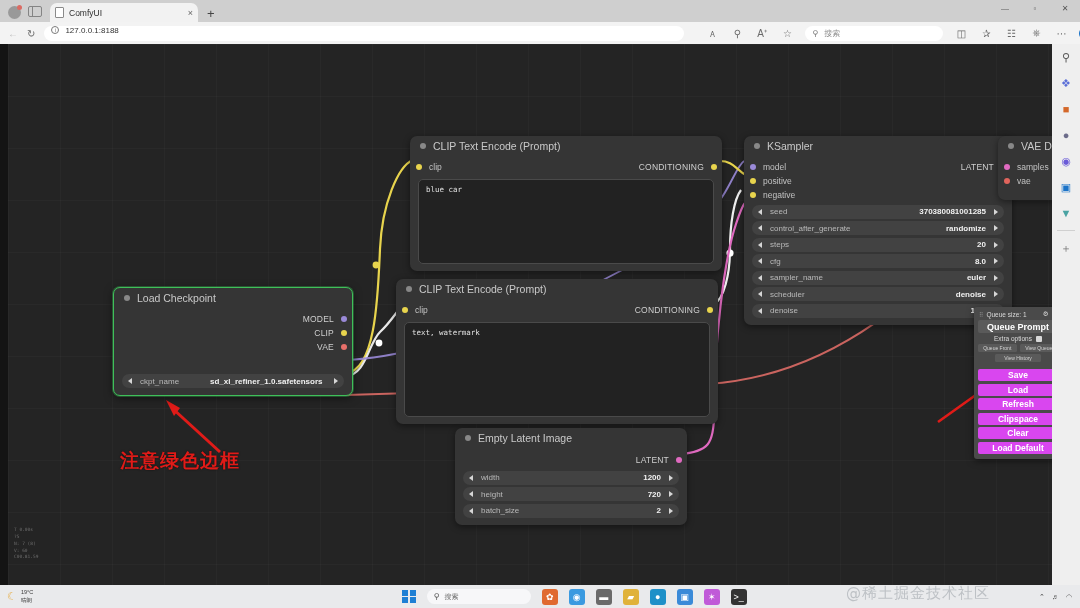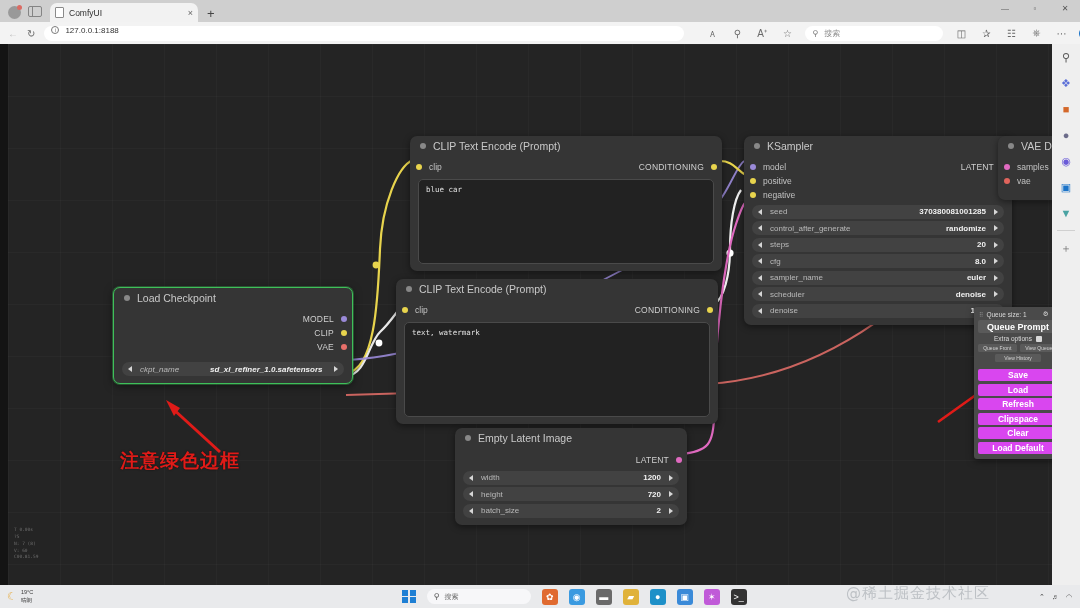--- a/index.html
+++ b/index.html
@@ -384,21 +384,21 @@
             <span class="pdot right c-purple"></span>
           </div>
           <div class="port-row">
             <span class="lbl-r">CLIP</span>
             <span class="pdot right c-yellow"></span>
           </div>
           <div class="port-row">
             <span class="lbl-r">VAE</span>
             <span class="pdot right c-salmon"></span>
           </div>
-          <div class="widget" style="margin-top:8px;font-style:italic;">
+          <div class="widget" style="margin-top:20px;">
             <span class="arrowl"></span>
             <span class="wname">ckpt_name</span>
             <span class="wval" style="right:auto; left:88px;">sd_xl_refiner_1.0.safetensors</span>
             <span class="arrowr"></span>
           </div>
         </div>
       </div>
 
       <div class="node" style="left:447px; top:384px; width:232px;">
         <div class="node-hd">

